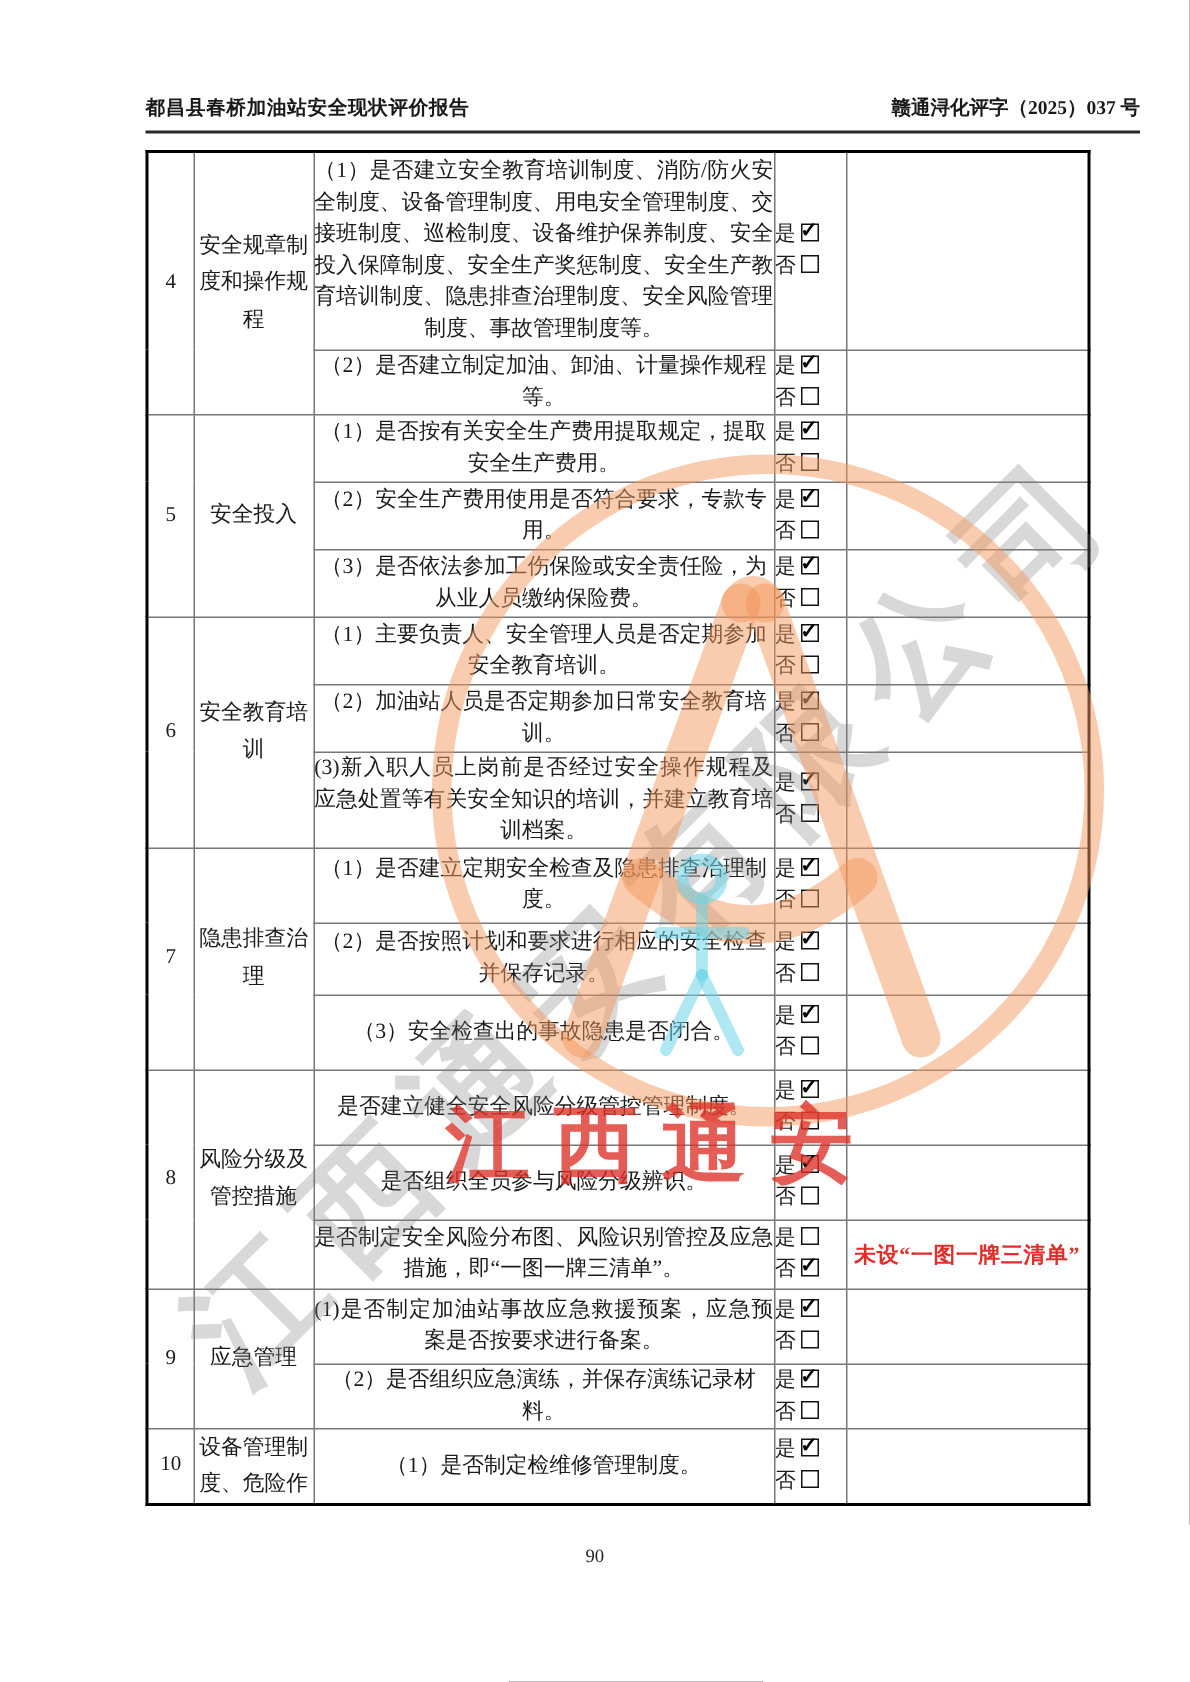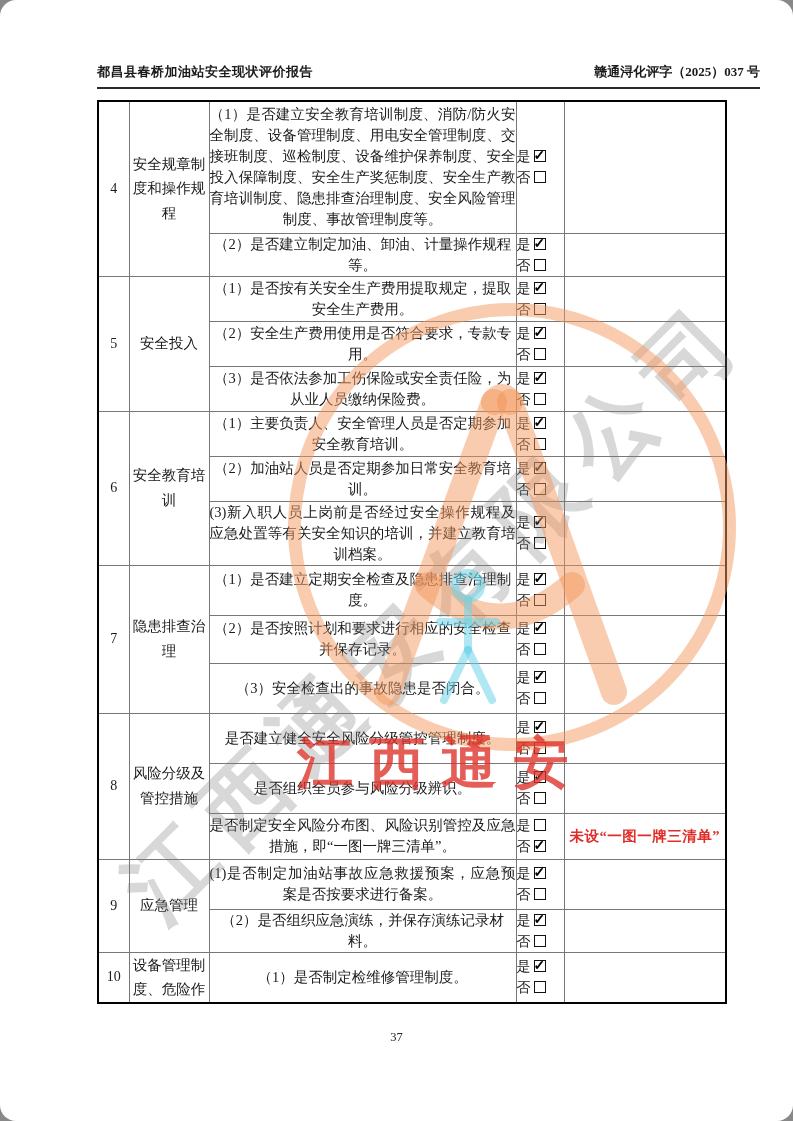--- a/index.html
+++ b/index.html
@@ -1,19 +1,19 @@
 <!DOCTYPE html>
 <html><head>
 <meta charset="utf-8">
 <style>
   html,body{margin:0;padding:0;background:#888;}
   .page{
     position:relative;width:793px;height:1121px;background:#ffffff;
     margin:0 auto;overflow:hidden;
-    font-family:"Liberation Serif","DejaVu Serif",serif;color:#1a1a1a;border-radius:16px;
+    font-family:"Liberation Serif","DejaVu Serif",serif;color:#1a1a1a;
   }
   
   .hdr-left{position:absolute;left:97px;top:63px;font-size:13px;font-weight:bold;letter-spacing:.5px;}
   .hdr-right{position:absolute;right:33px;top:63px;font-size:13px;font-weight:bold;}
   .hdr-rule{position:absolute;left:97px;top:87px;width:663px;height:2px;background:#2a2a2a;}
   
   .tbl-wrap{position:absolute;left:97px;top:100px;}
   table.chk{border-collapse:collapse;table-layout:fixed;width:628px;border:2px solid #000;}
   table.chk td{border:1px solid #777;overflow:hidden;padding:0;}
   tr.grp td{border-top:1.8px solid #000;}
@@ -212,21 +212,21 @@
             <td class="ans">
               <div class="ansline"><span>是</span><span class="cb checked"></span></div>
               <div class="ansline"><span>否</span><span class="cb"></span></div>
             </td>
             <td class="rmk"></td>
           </tr>
         </tbody>
     </table>
   </div>
 
-  <div class="footer-page">37</div>
+  <div class="footer-page">90</div>
 
   <div class="wm">
     <div class="wm-diag">江西通安有限公司</div>
     <div class="wm-ring"></div>
     <svg width="793" height="1121" style="position:absolute;left:0;top:0">
 
       <g stroke="rgba(242,148,88,0.48)" stroke-width="26" fill="none" stroke-linecap="round">
         <path d="M388 692 L494 402"></path>
         <path d="M510 402 L614 692"></path>
         <path d="M494 402 Q502 392 510 402"></path>

